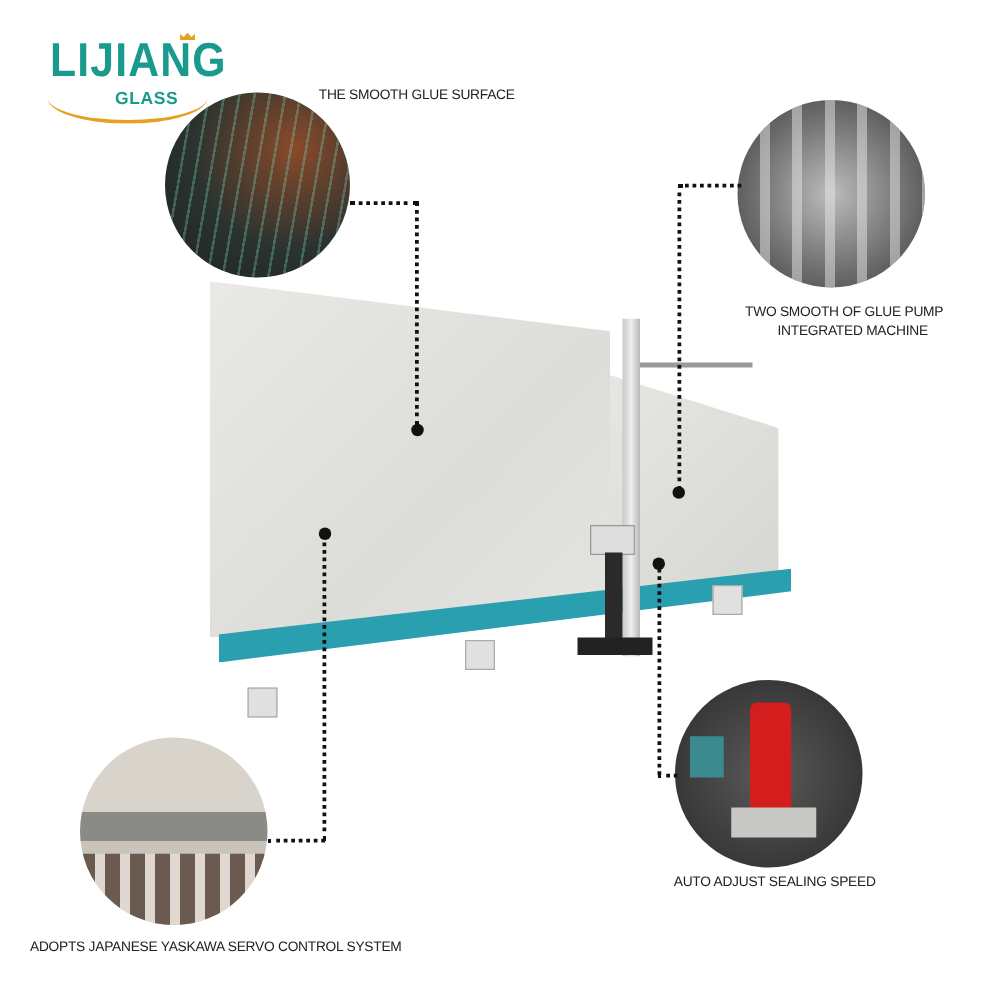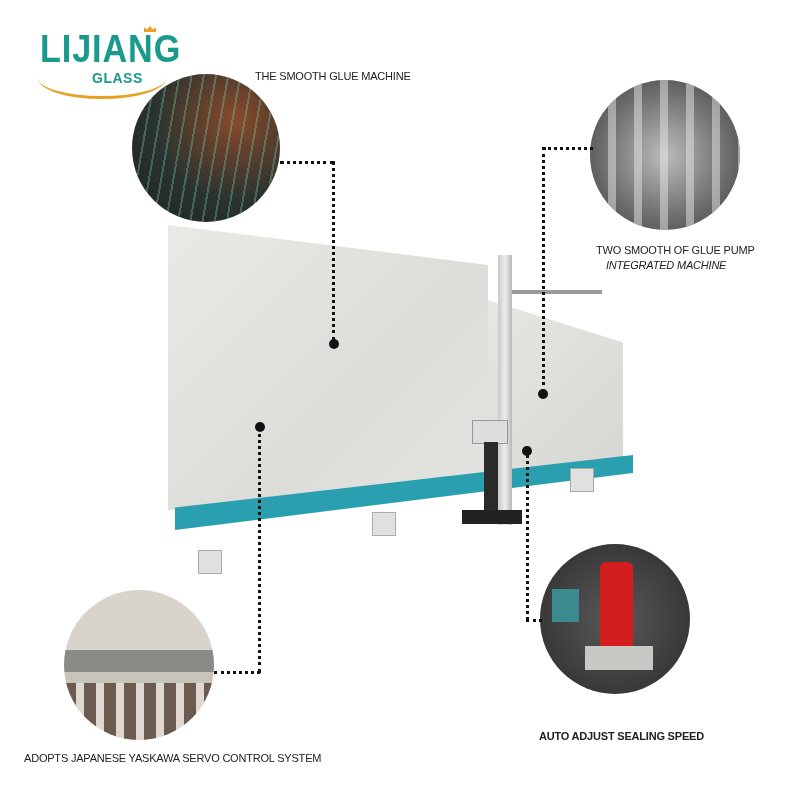--- a/index.html
+++ b/index.html
@@ -41,43 +41,43 @@
 <div class="abs console"></div>
 <div class="abs stand"></div>
 <div class="abs foot"></div>
 <div class="abs leg" style="left:198px;top:550px;"></div>
 <div class="abs leg" style="left:372px;top:512px;"></div>
 <div class="abs leg" style="left:570px;top:468px;"></div>
 
 <div class="abs circle" style="left:132px;top:74px;width:148px;height:148px;background:radial-gradient(circle at 70% 30%,#8a4a2a,#2b3330 55%,#1c2220);">
   <div style="position:absolute;left:0;top:0;width:100%;height:100%;background:repeating-linear-gradient(100deg,transparent 0 10px,rgba(120,200,170,0.35) 10px 12px);"></div>
 </div>
-<div class="abs label" style="left:255px;top:70px;">THE SMOOTH GLUE MACHINE</div>
+<div class="abs label" style="left:255px;top:70px;">THE SMOOTH GLUE SURFACE</div>
 <div class="abs dot-h" style="left:280px;top:161px;width:54px;"></div>
 <div class="abs dot-v" style="left:332px;top:161px;height:180px;"></div>
 <div class="abs marker" style="left:329px;top:339px;"></div>
 
 <div class="abs circle" style="left:590px;top:80px;width:150px;height:150px;background:radial-gradient(circle at 50% 50%,#bcbcbc,#6c6c6c 60%,#3c3c3c);">
   <div style="position:absolute;left:0;top:0;width:100%;height:100%;background:repeating-linear-gradient(90deg,transparent 0 18px,rgba(230,230,230,0.5) 18px 26px);"></div>
 </div>
 <div class="abs label" style="left:596px;top:244px;">TWO SMOOTH OF GLUE PUMP</div>
-<div class="abs label" style="left:606px;top:259px;font-style:italic;">INTEGRATED MACHINE</div>
+<div class="abs label" style="left:622px;top:259px;">INTEGRATED MACHINE</div>
 <div class="abs dot-h" style="left:543px;top:147px;width:50px;"></div>
 <div class="abs dot-v" style="left:542px;top:147px;height:245px;"></div>
 <div class="abs marker" style="left:538px;top:389px;"></div>
 
 <div class="abs circle" style="left:64px;top:590px;width:150px;height:150px;background:linear-gradient(180deg,#d8d4cc 0 40%,#8a8a86 40% 55%,#c8c4bc 55%);">
   <div style="position:absolute;left:0;top:62%;width:100%;height:38%;background:repeating-linear-gradient(90deg,#6a5a50 0 12px,#e0d8d0 12px 20px);"></div>
 </div>
 <div class="abs label" style="left:24px;top:752px;">ADOPTS JAPANESE YASKAWA SERVO CONTROL SYSTEM</div>
 <div class="abs dot-h" style="left:214px;top:671px;width:46px;"></div>
 <div class="abs dot-v" style="left:258px;top:427px;height:246px;"></div>
 <div class="abs marker" style="left:255px;top:422px;"></div>
 
 <div class="abs circle" style="left:540px;top:544px;width:150px;height:150px;background:radial-gradient(circle at 50% 50%,#5a5a5a,#2a2a2a);">
   <div style="position:absolute;left:40%;top:12%;width:22%;height:60%;background:#d41e1e;border-radius:6px 6px 2px 2px;"></div>
   <div style="position:absolute;left:30%;top:68%;width:45%;height:16%;background:#c8c8c4;"></div>
   <div style="position:absolute;left:8%;top:30%;width:18%;height:22%;background:#3a8a90;"></div>
 </div>
-<div class="abs label" style="left:539px;top:730px;font-weight:bold;">AUTO ADJUST SEALING SPEED</div>
+<div class="abs label" style="left:539px;top:700px;">AUTO ADJUST SEALING SPEED</div>
 <div class="abs marker" style="left:522px;top:446px;"></div>
 <div class="abs dot-v" style="left:526px;top:455px;height:165px;"></div>
 <div class="abs dot-h" style="left:526px;top:619px;width:16px;"></div>
 
 </body></html>

